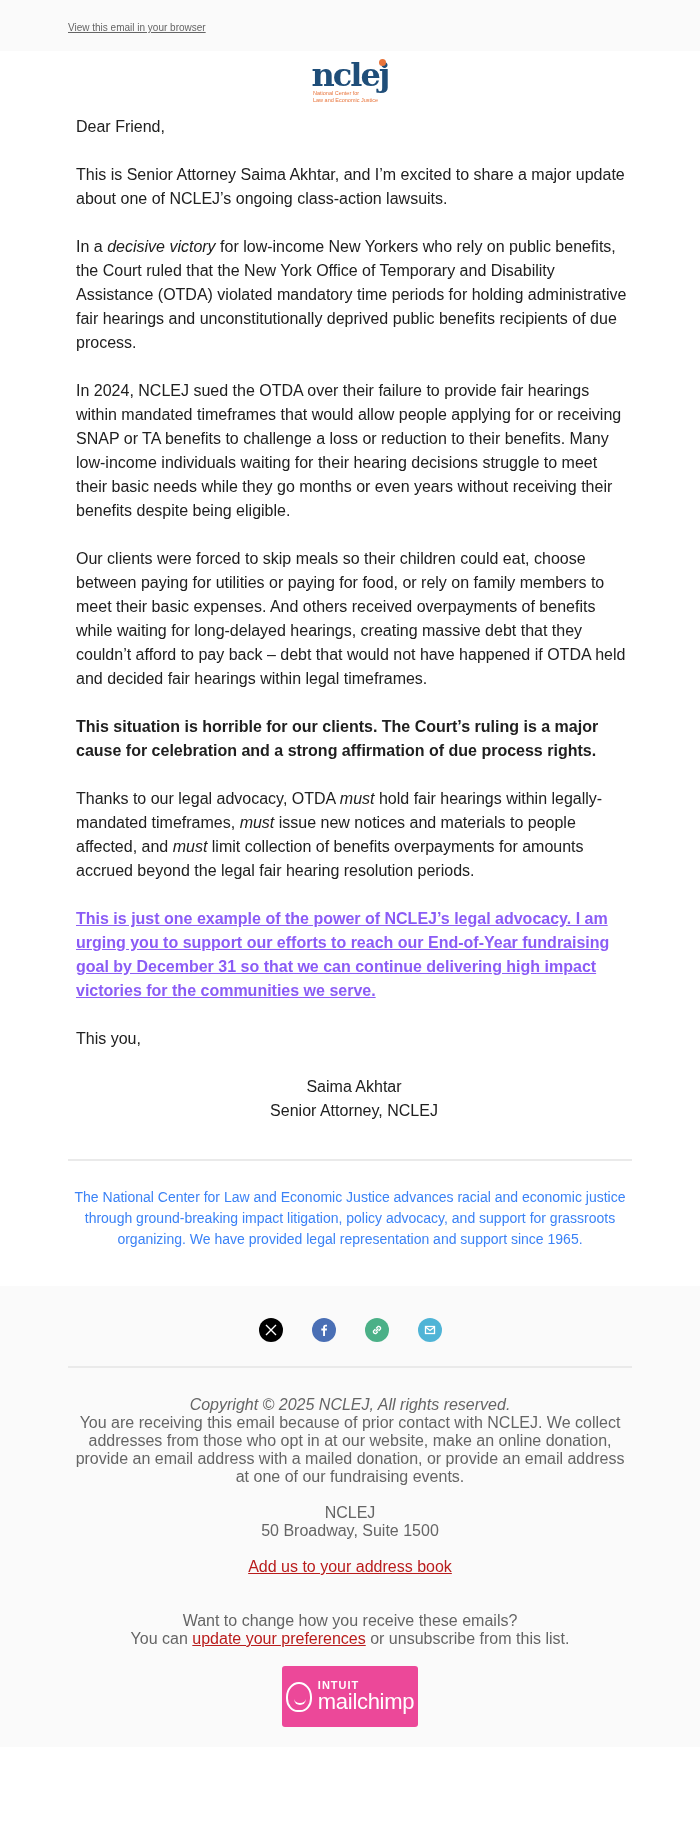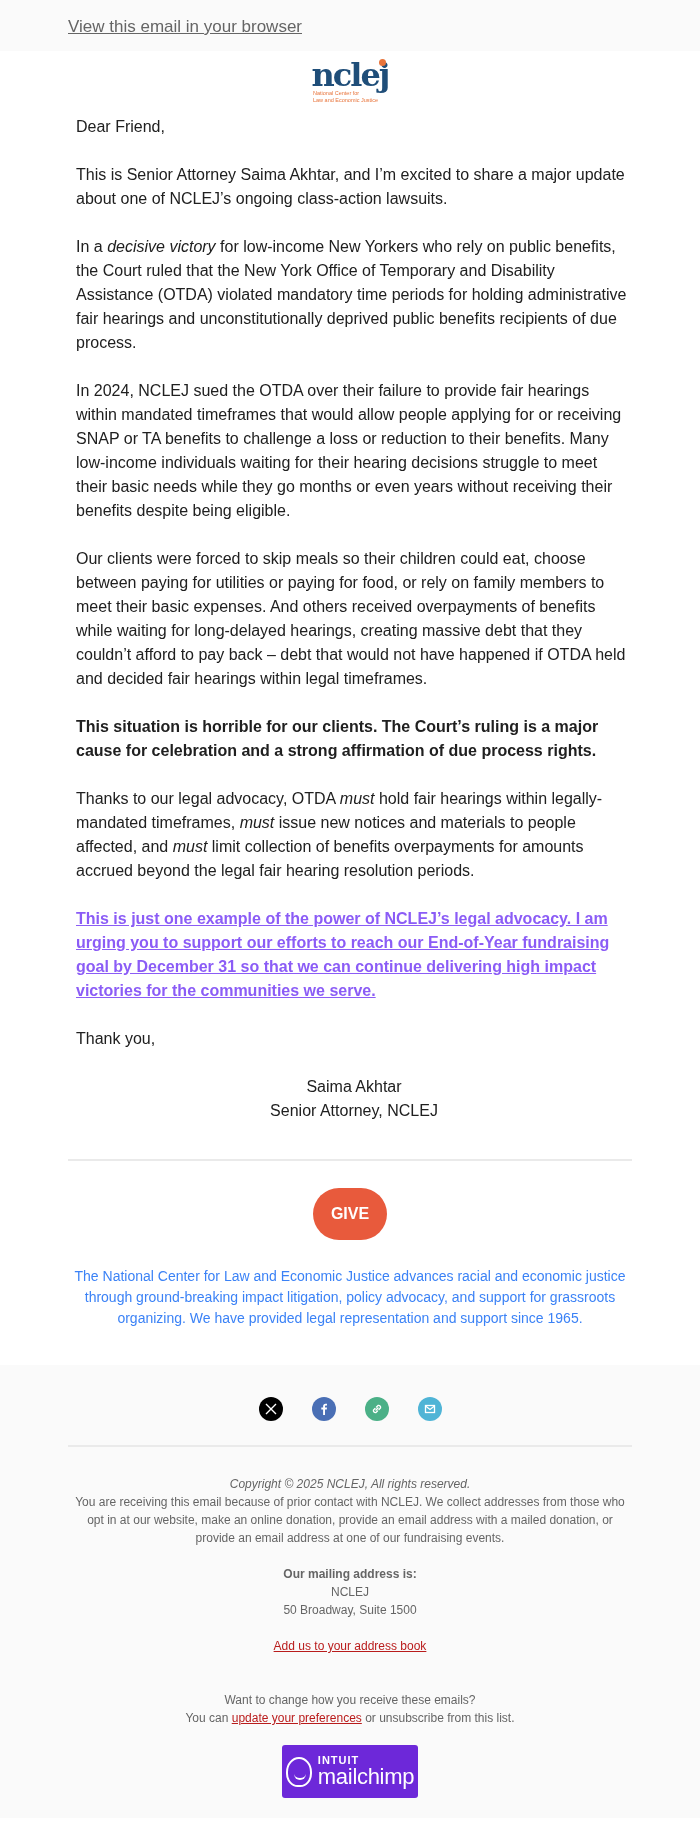--- a/index.html
+++ b/index.html
@@ -1,20 +1,20 @@
 <!DOCTYPE html>
 <html><head>
 <meta charset="utf-8">
 <style>
   * { box-sizing: border-box; margin: 0; padding: 0; }
   html, body { width: 700px; background: #ffffff; }
   body { font-family: "Liberation Sans", sans-serif; color: #202020; }
 
   .preheader { background: #fafafa; height: 51px; padding: 17px 68px 0 68px; }
-  .preheader a { font-size: 17px; color: #656565; text-decoration: underline; }
+  .preheader a { font-size: 10px; color: #656565; text-decoration: underline; }
 
   .logo-wrap { height: 64px; display: flex; justify-content: center; align-items: flex-start; padding-top: 9px; }
   .logo { width: 78px; height: 48px; display: flex; flex-direction: column; align-items: center; }
   .logo .word { font-family: "DejaVu Serif", serif; font-weight: bold; font-size: 32px; line-height: 30px; color: #1f4e79; letter-spacing: -2px; position: relative; }
   .logo .word .dot { position: absolute; right: 2px; top: -1px; width: 7px; height: 7px; border-radius: 50%; background: #e8743b; }
   .logo .tag { font-size: 5.5px; line-height: 7px; color: #e8743b; align-self: flex-start; margin-left: 2px; }
 
   .body { padding: 0 68px; margin-left: 8px; }
   .body p { font-size: 16px; line-height: 24px; color: #202020; margin-bottom: 24px; }
   .body p.bold { font-weight: bold; }
@@ -26,28 +26,28 @@
   .give-wrap { display: flex; justify-content: center; padding-top: 27px; }
   .give { width: 74px; height: 52px; border-radius: 26px; background: #e85a3c; color: #ffffff; font-weight: bold; font-size: 16px; display: flex; align-items: center; justify-content: center; text-decoration: none; }
 
   .mission { padding: 26px 68px 0 68px; text-align: center; font-size: 14px; line-height: 21px; color: #3b82f6; height: 125px; }
 
   .footer { background: #fafafa; padding-top: 32px; padding-bottom: 20px; }
   .social { display: flex; justify-content: center; gap: 29px; }
   .social a { width: 24px; height: 24px; border-radius: 50%; display: flex; align-items: center; justify-content: center; }
   .social svg { width: 14px; height: 14px; }
   .footer-divider { margin: 24px 68px 0 68px; border-top: 2px solid #eaeaea; }
-  .footer-text { padding: 28px 68px 0 68px; text-align: center; font-size: 12px; line-height: 18px; color: #656565; }
+  .footer-text { padding: 28px 68px 0 68px; text-align: center; font-size: 16px; line-height: 18px; color: #656565; }
   .footer-text em { font-style: italic; }
   .footer-text .strong { font-weight: bold; }
   .footer-text a { color: #b91c1c; text-decoration: underline; }
   .gap18 { height: 18px; }
   .gap36 { height: 36px; }
   .mc-wrap { display: flex; justify-content: center; padding-top: 18px; }
-  .mc { width: 136px; height: 53px; background: #6d28d9; border-radius: 3px; display: flex; align-items: center; justify-content: center; gap: 6px; text-decoration: none; }
+  .mc { width: 136px; height: 61px; background: #ec4899; border-radius: 3px; display: flex; align-items: center; justify-content: center; gap: 6px; text-decoration: none; }
   .mc .face { width: 26px; height: 30px; border: 2px solid #fff; border-radius: 50% 50% 45% 45%; position: relative; }
   .mc .face::after { content: ""; position: absolute; left: 6px; bottom: 5px; width: 12px; height: 5px; border-bottom: 2px solid #fff; border-radius: 0 0 6px 6px; }
   .mc .txt { display: flex; flex-direction: column; color: #fff; line-height: 1; }
   .mc .txt .t1 { font-size: 11px; font-weight: bold; letter-spacing: 1px; }
   .mc .txt .t2 { font-size: 22px; font-weight: normal; letter-spacing: -0.3px; }
 </style>
 </head>
 <body>
 
 <div>
@@ -66,30 +66,27 @@
 
   <div class="body">
     <p>Dear Friend,</p>
     <p>This is Senior Attorney Saima Akhtar, and I’m excited to share a major update about one of NCLEJ’s ongoing class-action lawsuits.</p>
     <p><span>In a </span><em>decisive victory</em><span> for low-income New Yorkers who rely on public benefits, the Court ruled that the New York Office of Temporary and Disability Assistance (OTDA) violated mandatory time periods for holding administrative fair hearings and unconstitutionally deprived public benefits recipients of due process.</span></p>
     <p>In 2024, NCLEJ sued the OTDA over their failure to provide fair hearings within mandated timeframes that would allow people applying for or receiving SNAP or TA benefits to challenge a loss or reduction to their benefits. Many low-income individuals waiting for their hearing decisions struggle to meet their basic needs while they go months or even years without receiving their benefits despite being eligible.</p>
     <p>Our clients were forced to skip meals so their children could eat, choose between paying for utilities or paying for food, or rely on family members to meet their basic expenses. And others received overpayments of benefits while waiting for long-delayed hearings, creating massive debt that they couldn’t afford to pay back – debt that would not have happened if OTDA held and decided fair hearings within legal timeframes.</p>
     <p class="bold">This situation is horrible for our clients. The Court’s ruling is a major cause for celebration and a strong affirmation of due process rights.</p>
     <p><span>Thanks to our legal advocacy, OTDA </span><em>must</em><span> hold fair hearings within legally-mandated timeframes, </span><em>must</em><span> issue new notices and materials to people affected, and </span><em>must</em><span> limit collection of benefits overpayments for amounts accrued beyond the legal fair hearing resolution periods.</span></p>
     <p class="cta"><a href="#">This is just one example of the power of NCLEJ’s legal advocacy. I am urging you to support our efforts to reach our End-of-Year fundraising goal by December 31 so that we can continue delivering high impact victories for the communities we serve.</a></p>
-    <p>Thank you,</p>
+    <p>This you,</p>
     <p class="sig">Saima Akhtar</p>
     <p class="sig">Senior Attorney, NCLEJ</p>
   </div>
 
   <div class="divider"></div>
 
-  <div class="give-wrap">
-    <a href="#" class="give">GIVE</a>
-  </div>
 
   <div class="mission">The National Center for Law and Economic Justice advances racial and economic justice through ground-breaking impact litigation, policy advocacy, and support for grassroots organizing. We have provided legal representation and support since 1965.</div>
 
   <div class="footer">
     <div class="social">
       <a href="#" style="background:#000000">
         <svg viewBox="0 0 14 14">
             <path d="M2 2 L12 12 M12 2 L2 12" stroke="#fff" stroke-width="1.4" fill="none"></path>
           </svg>
       </a>
@@ -110,21 +107,20 @@
           </svg>
       </a>
     </div>
 
     <div class="footer-divider"></div>
 
     <div class="footer-text">
       <div><em>Copyright © 2025 NCLEJ, All rights reserved.</em></div>
       <div>You are receiving this email because of prior contact with NCLEJ. We collect addresses from those who opt in at our website, make an online donation, provide an email address with a mailed donation, or provide an email address at one of our fundraising events.</div>
       <div class="gap18"></div>
-      <div class="strong">Our mailing address is:</div>
       <div>NCLEJ</div>
       <div>50 Broadway, Suite 1500</div>
       <div class="gap18"></div>
       <div><a href="#">Add us to your address book</a></div>
       <div class="gap36"></div>
       <div>Want to change how you receive these emails?</div>
       <div><span>You can </span><a href="#">update your preferences</a><span> or unsubscribe from this list.</span></div>
     </div>
 
     <div class="mc-wrap">

